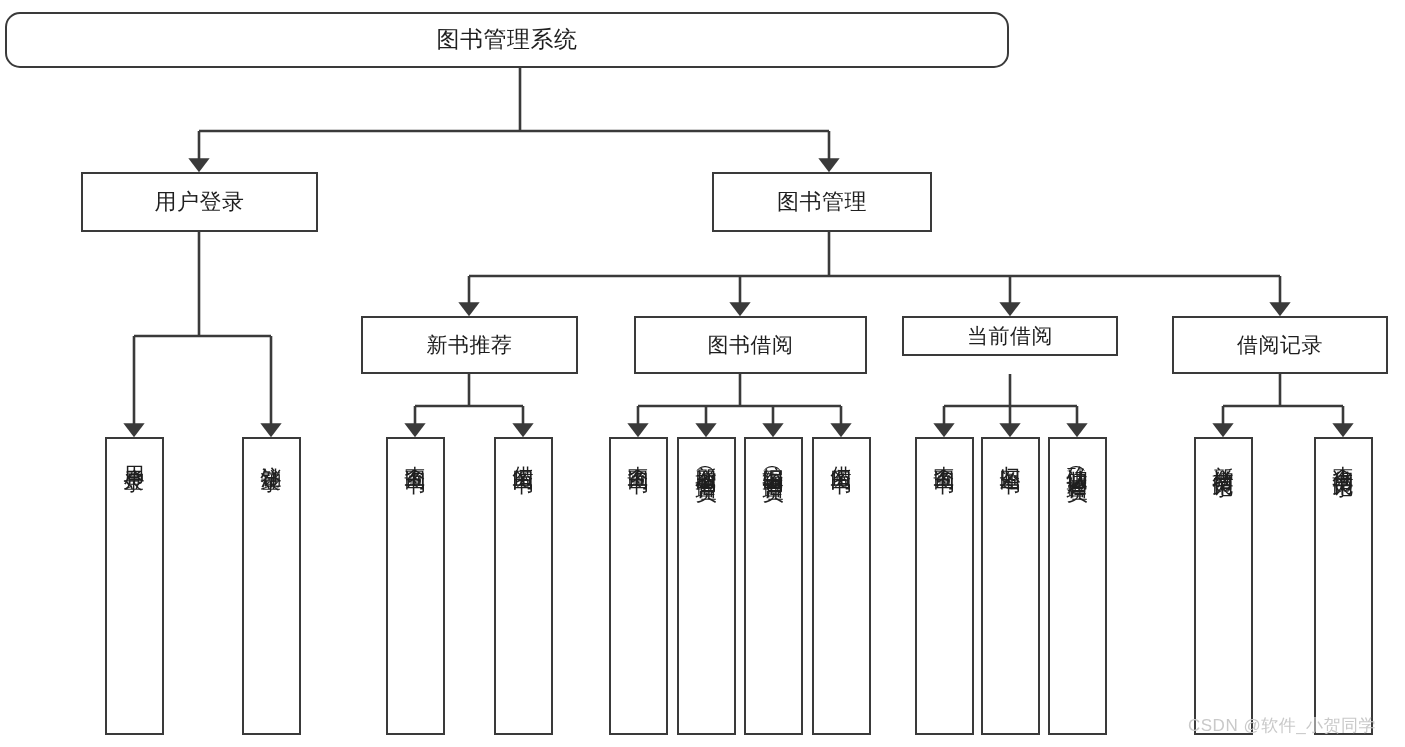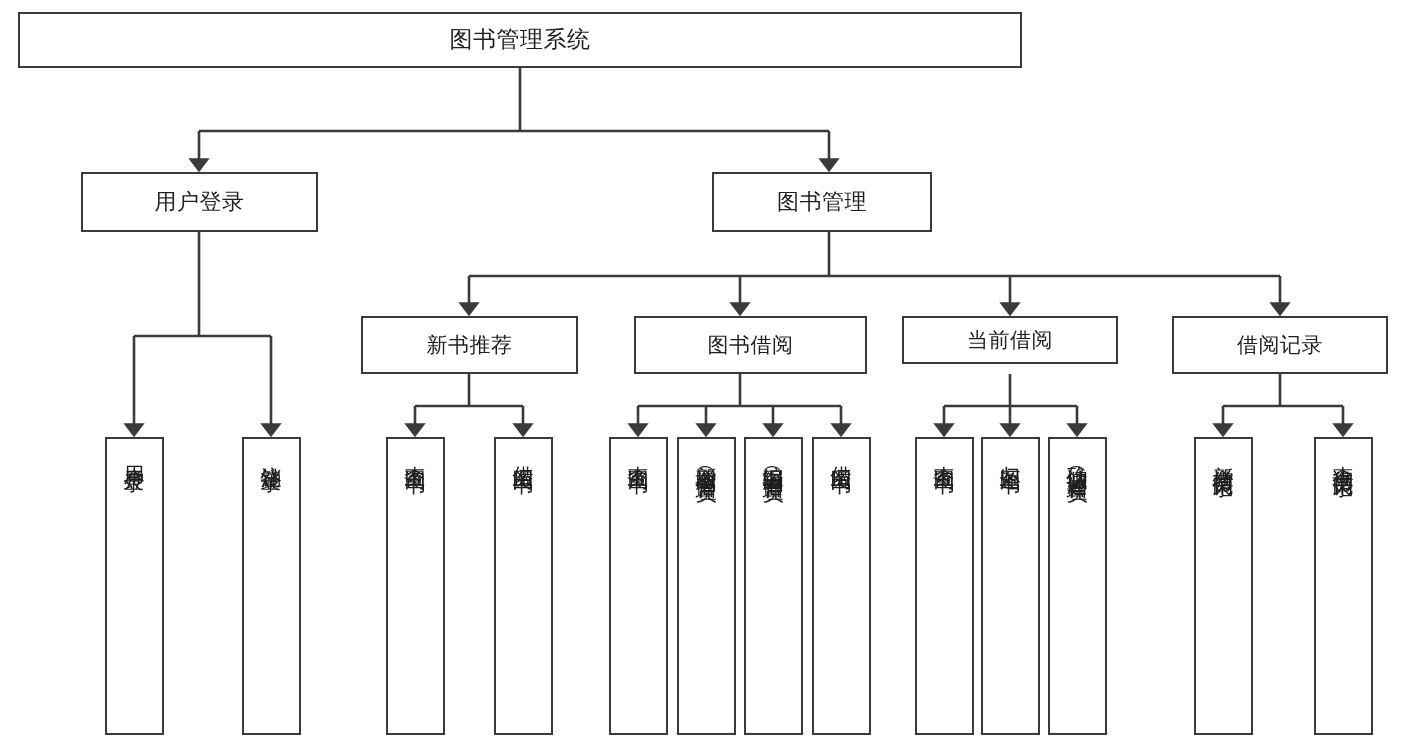--- a/index.html
+++ b/index.html
@@ -121,41 +121,41 @@
       <path d="M1010,406 L1010,429" marker-end="url(#arrow)"></path>
       <path d="M1077,406 L1077,429" marker-end="url(#arrow)"></path>
 
       <path d="M1280,374 L1280,406"></path>
       <path d="M1223,406 L1343,406"></path>
       <path d="M1223,406 L1223,429" marker-end="url(#arrow)"></path>
       <path d="M1343,406 L1343,429" marker-end="url(#arrow)"></path>
     </g>
   </svg>
 
-  <div class="node root" style="left:18px; top:12px; width:1004px; height:56px;">
+  <div class="node root" style="left:5px; top:12px; width:1004px; height:56px;border-radius:15px;">
     <span class="node-label">图书管理系统</span>
   </div>
 
   <div class="node level1" style="left:81px; top:172px; width:237px; height:60px;">
     <span class="node-label">用户登录</span>
   </div>
 
   <div class="node level1" style="left:712px; top:172px; width:220px; height:60px;">
     <span class="node-label">图书管理</span>
   </div>
 
   <div class="node level2" style="left:361px; top:316px; width:217px; height:58px;">
     <span class="node-label">新书推荐</span>
   </div>
 
   <div class="node level2" style="left:634px; top:316px; width:233px; height:58px;">
     <span class="node-label">图书借阅</span>
   </div>
 
-  <div class="node level2" style="left:902px; top:316px; width:216px; height:48px;">
+  <div class="node level2" style="left:902px; top:316px; width:216px; height:40px;">
     <span class="node-label">当前借阅</span>
   </div>
 
   <div class="node level2" style="left:1172px; top:316px; width:216px; height:58px;">
     <span class="node-label">借阅记录</span>
   </div>
 
   <div class="node leaf" style="left:105px; top:437px; width:59px; height:298px;">
     <span class="node-label">用户登录</span>
   </div>
@@ -201,14 +201,15 @@
   </div>
 
   <div class="node leaf" style="left:1194px; top:437px; width:59px; height:298px;">
     <span class="node-label">新增借阅记录</span>
   </div>
 
   <div class="node leaf" style="left:1314px; top:437px; width:59px; height:298px;">
     <span class="node-label">查询借阅记录</span>
   </div>
 
+  <div id="watermark">CSDN @软件_小贺同学</div>
 
 </div>
 
 </body></html>

